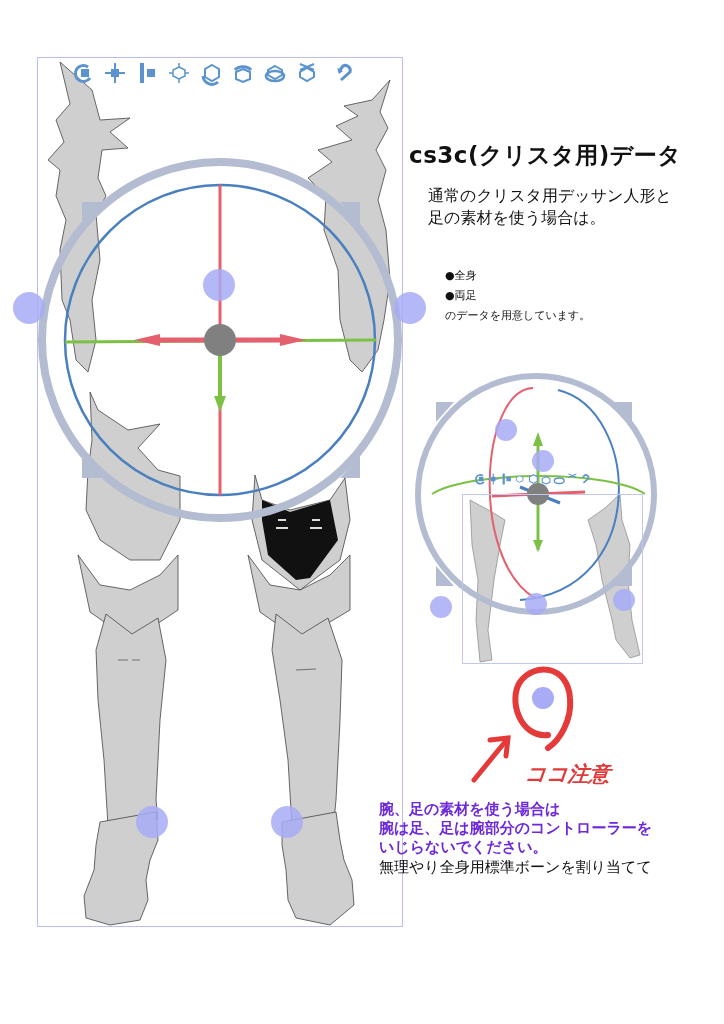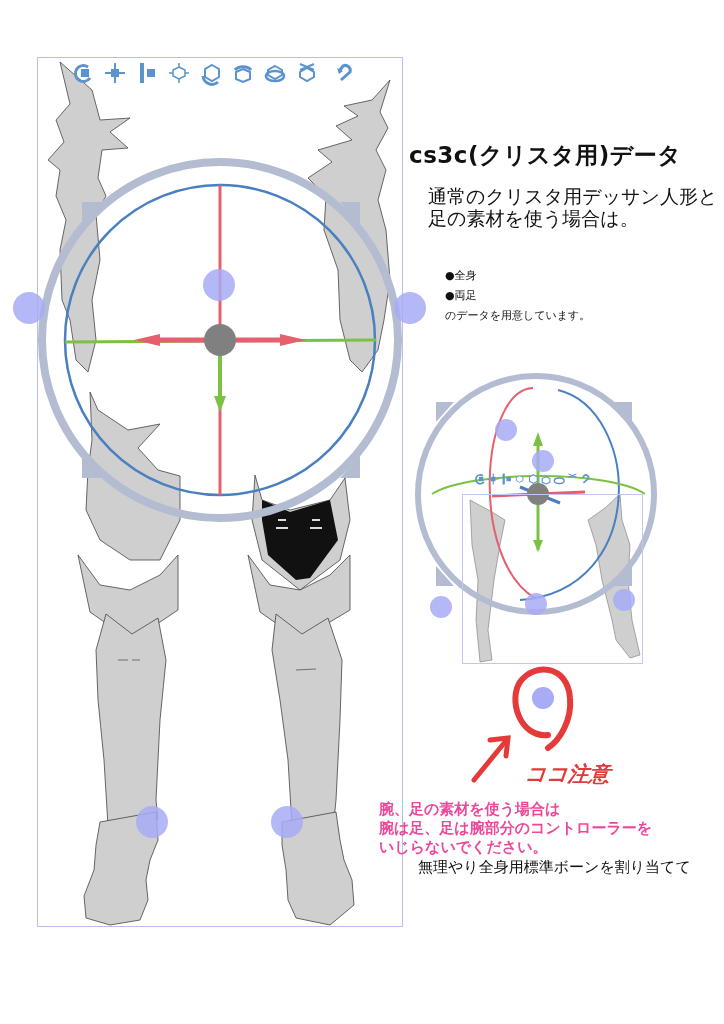--- a/index.html
+++ b/index.html
@@ -2,26 +2,26 @@
 <html><head>
 <meta charset="utf-8">
 <style>
   html, body { margin:0; padding:0; background:#ffffff; }
   body { width:724px; height:1024px; position:relative; overflow:hidden;
          font-family:"DejaVu Sans","Liberation Sans",sans-serif; color:#111; }
   svg { position:absolute; left:0; top:0; overflow:visible; }
   .canvas-frame { position:absolute; left:37px; top:57px; width:366px; height:870px;
                   border:1px solid #b9bdf0; box-sizing:border-box; }
   .title { position:absolute; left:409px; top:140px; font-size:23px; font-weight:bold; letter-spacing:0.5px; white-space:nowrap; }
-  .desc { position:absolute; left:428px; top:185px; font-size:19px; line-height:22px; white-space:nowrap; }
+  .desc { position:absolute; left:428px; top:185px; font-size:16px; line-height:22px; white-space:nowrap; }
   .bullets { position:absolute; left:445px; top:266px; font-size:11px; line-height:20px; white-space:nowrap; }
   .warn-label { position:absolute; left:525px; top:760px; font-size:21px; font-weight:bold; color:#e03a3a;
                 font-style:italic; transform:skewX(-6deg); white-space:nowrap; }
-  .warn-text { position:absolute; left:379px; top:800px; font-size:15px; line-height:19px; font-weight:bold; color:#ec4899; white-space:nowrap; }
-  .note-text { position:absolute; left:379px; top:857px; font-size:15px; line-height:21px; color:#111; white-space:nowrap;margin-left:39px; }
+  .warn-text { position:absolute; left:379px; top:800px; font-size:15px; line-height:19px; font-weight:bold; color:#6d28d9; white-space:nowrap; }
+  .note-text { position:absolute; left:379px; top:857px; font-size:15px; line-height:21px; color:#111; white-space:nowrap; }
   .toolbar { position:absolute; display:flex; align-items:center; }
   .tool { display:inline-flex; align-items:center; justify-content:center; color:#5b93cf; }
   .sub-frame { position:absolute; left:462px; top:494px; width:181px; height:170px; border:1px solid #c3c6ee; box-sizing:border-box; }
 </style>
 </head>
 <body>
 
 <div class="canvas-frame"></div>
 
 <svg width="724" height="1024">

